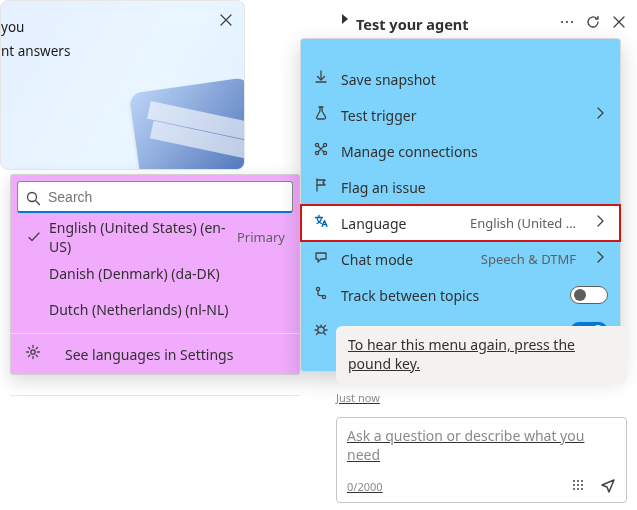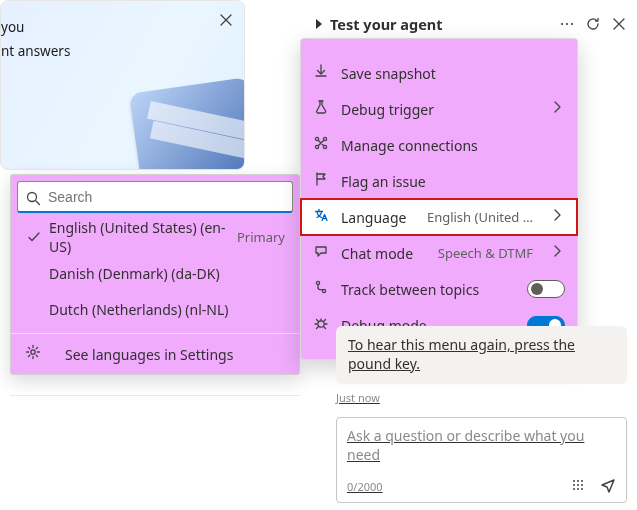--- a/index.html
+++ b/index.html
@@ -39,31 +39,31 @@
   .lang-list { padding:4px 0 6px 0; }
   .lang-item { display:flex; align-items:center; height:36px; padding:0 14px; cursor:pointer; font-size:14px;}
   .lang-item .chk { width:18px; display:flex; justify-content:center; }
   .lang-item .lbl { flex:1; padding-left:6px;}
   .lang-item .tag { color:#616161; font-size:13px; padding-left:6px;}
   .lang-sep { height:1px; background:#e6e6e6; margin:0 0;}
   .lang-foot { display:flex; align-items:center; gap:24px; height:40px; padding:0 14px; font-size:14px; }
   
   .faint-div { position:absolute; left:10px; top:395px; width:290px; height:1px; background:#e8e8e8;}
   
-  .test-hdr { position:absolute; right:10px; left:316px; top:14px; display:flex; align-items:center; gap:8px; }
+  .test-hdr { position:absolute; right:10px; left:342px; top:14px; display:flex; align-items:flex-start; gap:8px; }
   .test-hdr .tri { width:0; height:0; border-top:5px solid transparent; border-bottom:5px solid transparent; border-left:6px solid #323130;}
   .test-hdr .title { font-weight:700; font-size:14.5px; flex:1;}
   .hdr-icons { display:flex; align-items:center; gap:10px; }
   .hdr-icons .btn { display:flex; align-items:center; cursor:pointer;}
   
   .test-menu {
-    position:absolute; left:300px; top:38px; width:278px; background:#f0abfc;
+    position:absolute; left:300px; top:38px; width:321px; background:#7dd3fc;
     border:1px solid #d8d8d8; border-radius:4px;
     box-shadow:0 8px 22px rgba(0,0,0,.18);
-    padding:16px 0;
+    padding:22px 0;
   }
   .mi { display:flex; align-items:center; height:36px; padding:0 12px; gap:12px; font-size:14px; cursor:pointer; position:relative;}
   .mi .lbl { flex:1; }
   .mi .val { color:#616161; font-size:13px; white-space:nowrap; max-width:108px; overflow:hidden; text-overflow:ellipsis;}
   .mi .chevr { margin-left:4px; }
   .mi.hl { outline:2px solid #d01515; outline-offset:-1px; background:#fff; }
   
   .toggle { width:38px; height:18px; border-radius:10px; position:relative; border:1px solid #605e5c; background:#fff; }
   .toggle .knob { position:absolute; width:12px; height:12px; border-radius:50%; background:#605e5c; top:2px; left:3px; }
   .toggle.on { background:#0078d4; border-color:#0078d4;}
@@ -173,21 +173,21 @@
             <path d="M4.5 7.5L8 11l3.5-3.5"></path>
             <path d="M3 13h10"></path>
           </svg></span>
     <span class="lbl">Save snapshot</span>
   </div>
   <div class="mi">
     <span><svg class="ico" viewBox="0 0 16 16">
             <path d="M6 2h4"></path>
             <path d="M7 2v4l-3.4 6.2A1.5 1.5 0 0 0 4.9 14h6.2a1.5 1.5 0 0 0 1.3-2.3L9 6V2"></path>
           </svg></span>
-    <span class="lbl">Debug trigger</span>
+    <span class="lbl">Test trigger</span>
     <span class="chevr"><svg class="ico" viewBox="0 0 16 16">
             <path d="M6 3l5 5-5 5"></path>
           </svg></span>
   </div>
   <div class="mi">
     <span><svg class="ico" viewBox="0 0 16 16">
             <circle cx="4" cy="4" r="1.6"></circle>
             <circle cx="12" cy="4" r="1.6"></circle>
             <circle cx="4" cy="12" r="1.6"></circle>
             <circle cx="12" cy="12" r="1.6"></circle>

